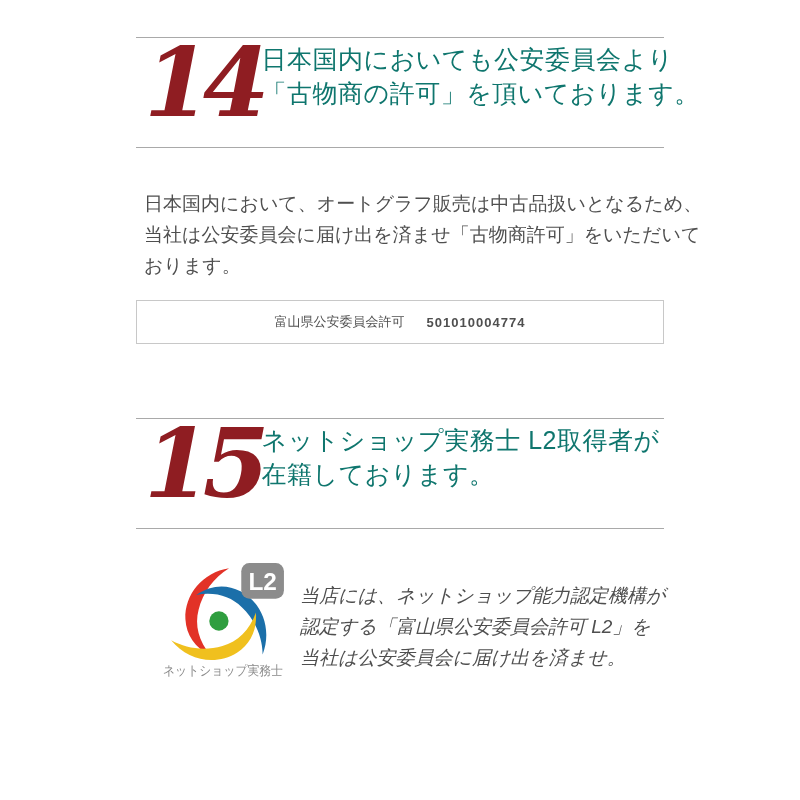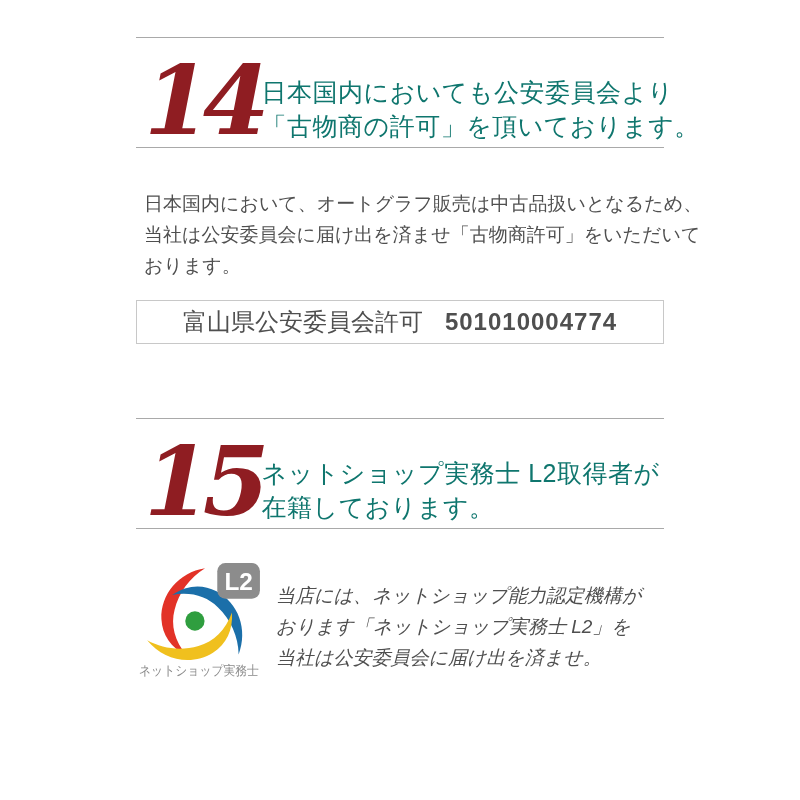--- a/index.html
+++ b/index.html
@@ -6,21 +6,21 @@
   body{
     width:800px;height:800px;background:#ffffff;
     font-family:"Liberation Sans","DejaVu Sans",sans-serif;
     color:#4d4d4d;overflow:hidden;
   }
   .container{width:528px;margin:0 auto;padding-top:37px;}
 
   
   .heading-block{
     border-top:1px solid #a9a9a9;border-bottom:1px solid #a9a9a9;
-    display:flex;align-items:flex-end;box-sizing:border-box;
+    display:flex;align-items:flex-start;box-sizing:border-box;
     min-height:111px;padding:4px 0;
   }
   .section-number{
     font-family:"DejaVu Serif","Liberation Serif",serif;
     font-style:italic;font-weight:bold;
     font-size:96px;line-height:0.86;letter-spacing:-8px;
     color:#8f1d22;margin-left:8px;flex:none;
   }
   .heading-text{
     font-family:Liberation Sans, sans-serif;
@@ -31,28 +31,28 @@
   .body-text{
     margin:40px 0 0 8px;
     font-size:19px;line-height:31px;color:#4f4f4f;
     white-space:nowrap;
   }
 
   .license-box{
     margin-top:19px;height:44px;box-sizing:border-box;
     border:1px solid #c8c8c8;
     display:flex;align-items:center;justify-content:center;gap:22px;
-    font-size:24px;color:#4f4f4f;text-align:center;
+    font-size:13px;color:#4f4f4f;text-align:center;
   }
   .license-number{letter-spacing:1px;font-weight:bold;}
 
   .section-15{margin-top:74px;}
 
   .logo-row{margin-top:29px;display:flex;align-items:flex-start;}
-  .logo{width:128px;height:126px;flex:none;text-decoration:underline;}
+  .logo{width:128px;height:126px;margin-left:24px;flex:none;text-decoration:underline;}
   .logo svg{display:block;width:100%;height:100%;}
   .logo-row .body-text{margin:22px 0 0 12px;font-style:italic;}
 </style>
 </head>
 <body>
 
 <div class="container">
 
   <section>
     <div class="heading-block">
@@ -98,19 +98,19 @@
 
           <rect x="80" y="5" width="42" height="35" rx="8" fill="#8c8c8c"></rect>
           <text x="101" y="31" text-anchor="middle" font-family="Liberation Sans, DejaVu Sans, sans-serif" font-size="24" font-weight="bold" fill="#ffffff">L2</text>
 
           <text x="62" y="115" text-anchor="middle" textLength="118" lengthAdjust="spacingAndGlyphs" font-family="Liberation Sans, DejaVu Sans, sans-serif" font-size="13" fill="#8a8a8a">ネットショップ実務士</text>
         </svg>
       </div>
 
       <div class="body-text">
         <div>当店には、ネットショップ能力認定機構が</div>
-        <div>おります「ネットショップ実務士 L2」を</div>
+        <div>認定する「富山県公安委員会許可 L2」を</div>
         <div>当社は公安委員会に届け出を済ませ。</div>
       </div>
     </div>
   </section>
 
 </div>
 
 </body></html>

